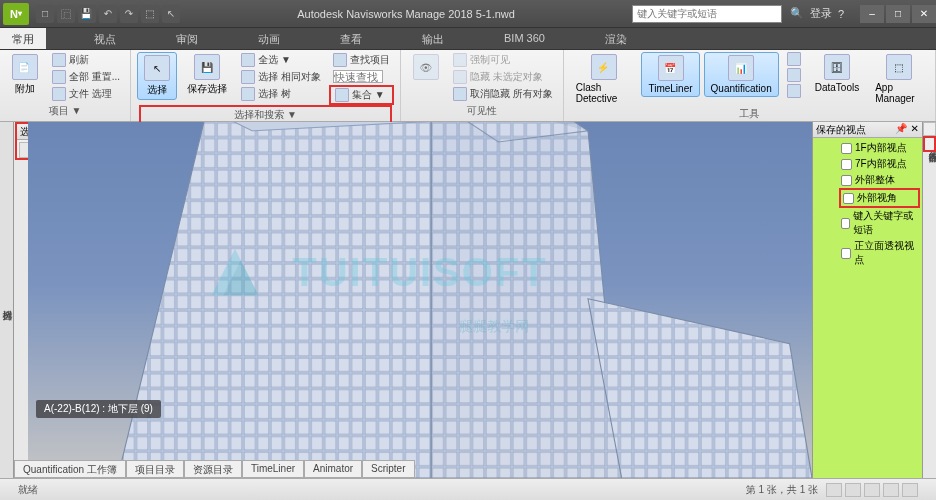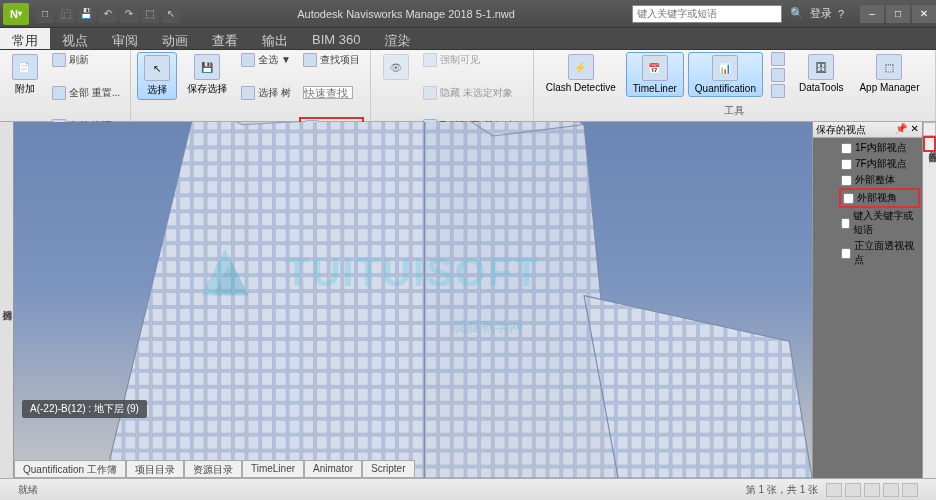--- a/index.html
+++ b/index.html
@@ -10,53 +10,53 @@
 .app-logo { width:26px; height:22px; background:#7ab51f; margin:0 3px; display:flex; align-items:center; justify-content:center; color:#fff; font-weight:bold; border-radius:2px; }
 .qat { display:flex; gap:3px; margin-left:4px; }
 .qat-icon { width:18px; height:18px; background:#555; border-radius:2px; display:flex; align-items:center; justify-content:center; color:#ccc; font-size:10px; }
 .title-text { flex:1; text-align:center; }
 .search-box { width:150px; height:18px; background:#fff; border:1px solid #888; font-size:10px; padding:0 4px; color:#999; }
 .title-right { display:flex; gap:6px; margin:0 8px; align-items:center; }
 .win-controls { display:flex; gap:2px; margin-left:8px; }
 .win-btn { width:24px; height:18px; background:#666; color:#fff; display:flex; align-items:center; justify-content:center; font-size:10px; }
 
 
-.tabs { height:22px; background:#4a4a4a; display:flex; font-size:13px; border-bottom:1px solid #333; }
+.tabs { height:22px; background:#4a4a4a; display:flex; font-size:11px; border-bottom:1px solid #333;gap:36px; }
 .tab { padding:4px 12px; color:#ccc; cursor:pointer; }
 .tab.active { background:#f0f0f0; color:#333; }
 
 
 .ribbon { height:72px; background:linear-gradient(#f5f5f5,#e5e5e5); border-bottom:1px solid #aaa; display:flex; font-size:10px; }
 .ribbon-panel { border-right:1px solid #ccc; padding:2px 6px; display:flex; flex-direction:column; position:relative; }
 .panel-content { flex:1; display:flex; gap:4px; align-items:flex-start; }
 .panel-label { text-align:center; color:#555; font-size:10px; padding:1px 0; }
 .big-btn { display:flex; flex-direction:column; align-items:center; padding:2px 6px; cursor:pointer; }
 .big-btn-icon { width:26px; height:26px; background:#d0e0f0; border:1px solid #aac; border-radius:2px; margin-bottom:2px; display:flex; align-items:center; justify-content:center; }
 .big-btn.hl { background:linear-gradient(#d8ecff,#b0d8ff); border:1px solid #6aa6d8; border-radius:3px; }
 .small-btn { display:flex; align-items:center; gap:3px; padding:1px 4px; cursor:pointer; font-size:10px; color:#444; }
 .small-icon { width:14px; height:14px; background:#cde; border:1px solid #aac; border-radius:1px; }
-.col { display:flex; flex-direction:column; gap:17px; }
+.col { display:flex; flex-direction:column; gap:1px; }
 .red-box { border:2px solid #e03030 !important; }
 
 
 .workspace { position:absolute; top:122px; left:0; right:0; bottom:22px; display:flex; }
 .left-dock { width:14px; background:#e0e0e0; border-right:1px solid #999; writing-mode:vertical-lr; font-size:10px; padding-top:4px; text-align:center; color:#444; }
 .sel-tree { position:absolute; left:15px; top:0; width:110px; height:38px; background:#f0f0f0; border:1px solid #999; font-size:10px; }
 .sel-tree-hdr { height:16px; background:linear-gradient(#eee,#ddd); border-bottom:1px solid #aaa; padding:1px 3px; display:flex; justify-content:space-between; }
 .sel-tree-tb { padding:2px; display:flex; gap:2px; }
 .tb-btn { width:16px; height:16px; background:#e8e8e8; border:1px solid #bbb; }
 
-.viewport { flex:1; position:relative; background:linear-gradient(#6b86b5 0%, #7a93bf 45%, #c5c5c5 100%); overflow:hidden; }
+.viewport { flex:1; position:relative; background:linear-gradient(#6b86b5 0%, #7a93bf 45%, #c5c5c5 100%); margin-left:14px; overflow:hidden; }
 .bldg-svg { width:100%; height:100%; }
 .watermark { position:absolute; left:50%; top:42%; transform:translate(-50%,-50%); font-size:40px; font-weight:bold; color:rgba(100,200,220,0.35); letter-spacing:2px; pointer-events:none; }
 .watermark-sub { position:absolute; left:55%; top:55%; font-size:14px; color:rgba(100,180,200,0.4); }
 .wm-logo { position:absolute; left:22%; top:42%; width:70px; height:70px; transform:translateY(-50%); opacity:0.35; }
 .status-overlay { position:absolute; left:8px; bottom:60px; background:rgba(70,70,75,0.85); color:#fff; font-size:10px; padding:2px 8px; border-radius:2px; }
 
-.right-panel { width:110px; background:#737373; border-left:1px solid #999; font-size:10px; }
+.right-panel { width:110px; background:#bef264; border-left:1px solid #999; font-size:10px; }
 .rp-hdr { height:16px; background:linear-gradient(#eee,#ddd); border-bottom:1px solid #aaa; padding:1px 3px; display:flex; justify-content:space-between; }
 .rp-list { padding:2px;margin-left:24px; }
 .rp-item { padding:1px 2px; display:flex; align-items:center; gap:3px; cursor:pointer; }
 .rp-item.sel { border:2px solid #e03030; }
 .rp-cam { width:11px; height:11px; background:#fff; border:1px solid #888; border-radius:2px; }
 
 .right-dock { width:14px; background:#e8e8e8; border-left:1px solid #999; display:flex; flex-direction:column; }
 .dock-tab { writing-mode:vertical-lr; font-size:10px; padding:6px 1px; border:1px solid #bbb; background:#eee; color:#444; }
 .dock-tab.red { border:2px solid #e03030; }
 
@@ -141,20 +141,24 @@
           <div class="big-btn-icon">💾</div>
           <span>保存选择</span>
         </div>
       <div class="col">
         <div class="small-btn">
             <div class="small-icon"></div>
             <span>全选 ▼</span>
           </div>
         <div class="small-btn">
             <div class="small-icon"></div>
+            <span>选择 相同对象</span>
+          </div>
+        <div class="small-btn">
+            <div class="small-icon"></div>
             <span>选择 树</span>
           </div>
       </div>
       <div class="col">
         <div class="small-btn">
             <div class="small-icon"></div>
             <span>查找项目</span>
           </div>
         <div class="small-btn">
             <input style="width: 50px; height: 13px; font-size: 11px; border: 1px solid rgb(170, 170, 170);" placeholder="快速查找">

